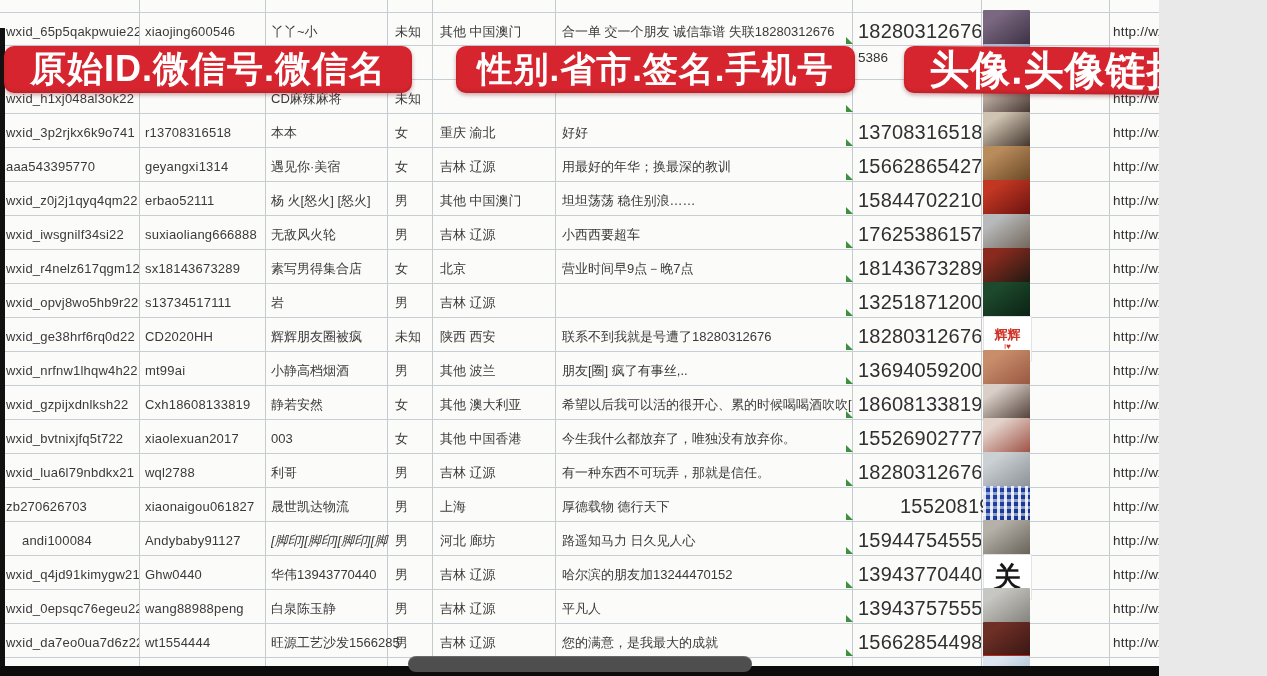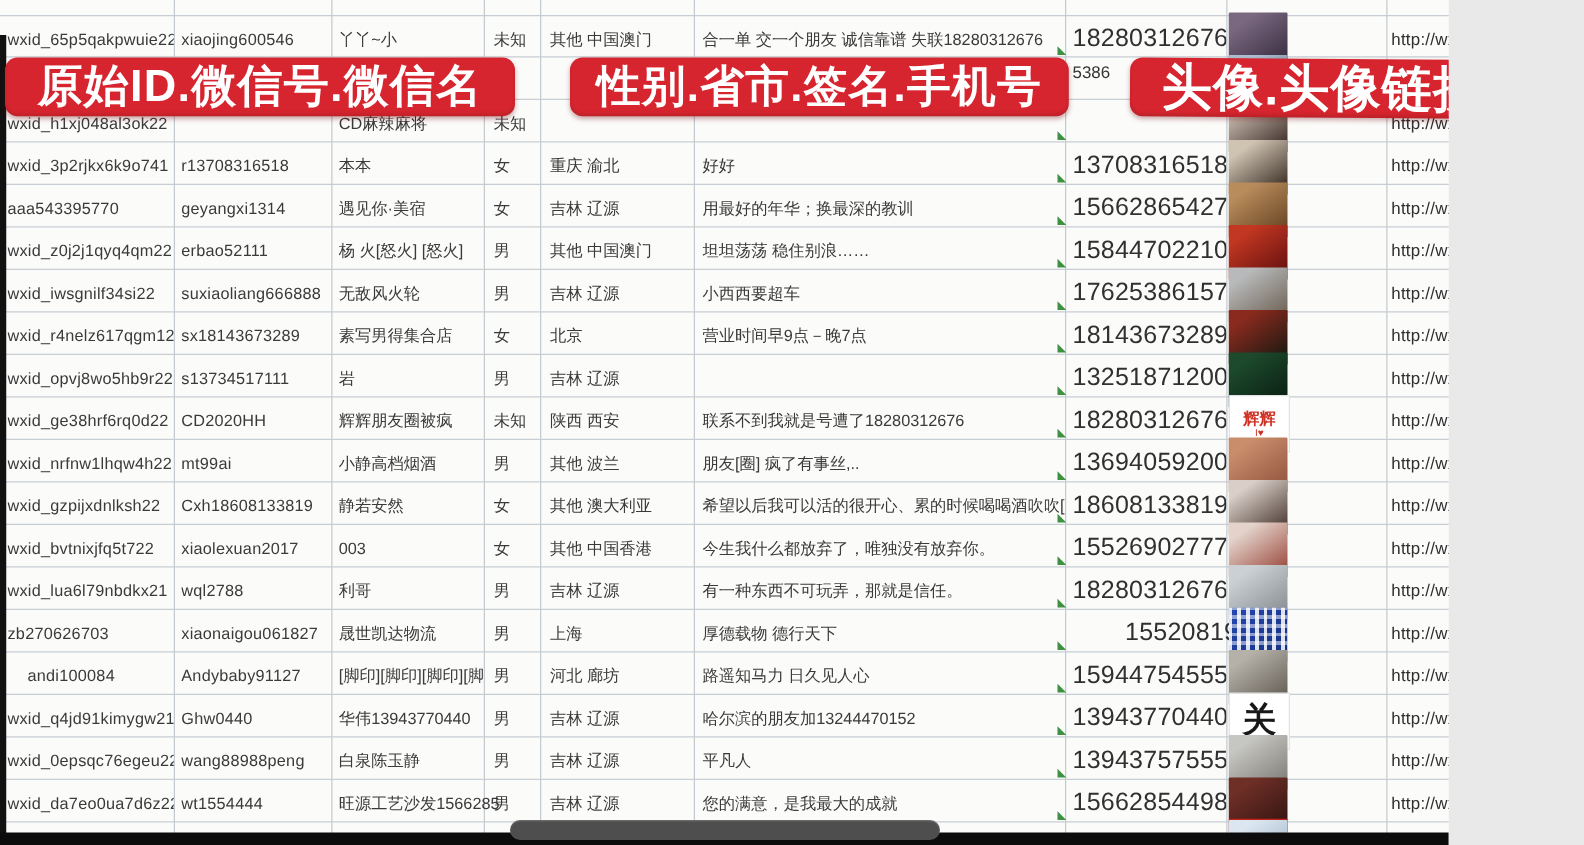--- a/index.html
+++ b/index.html
@@ -228,21 +228,21 @@
         <div class="cell " style="left: 440px; width: 115px;">上海</div>
         <div class="cell " style="left: 562px; width: 292px;">厚德载物 德行天下</div>
         <div class="cell latin phone" style="left: 900px; width: 123px;">15520819816</div>
         <div class="cell link latin" style="left: 1113px; width: 154px;">http://wx.qlogo.cn/mmhead</div>
       </div>
       <div class="tri" style="left: 846px; top: 513px;"></div>
       <div class="avatar" style="top: 486px; background: repeating-linear-gradient(90deg, rgba(255, 255, 255, 0.85) 0px, rgba(255, 255, 255, 0.85) 3px, transparent 3px, transparent 7px), repeating-linear-gradient(0deg, rgba(255, 255, 255, 0.5) 0px, rgba(255, 255, 255, 0.5) 3px, transparent 3px, transparent 7px), linear-gradient(135deg, rgb(37, 71, 176), rgb(22, 48, 127));"></div>
       <div class="row" style="top: 522px;">
         <div class="cell latin" style="left: 22px; width: 133px;">andi100084</div>
         <div class="cell latin" style="left: 145px; width: 120px;">Andybaby91127</div>
-        <div class="cell " style="left: 271px; width: 129px;">[脚印][脚印][脚印][脚</div>
+        <div class="cell " style="left: 271px; width: 129px; font-style: italic;">[脚印][脚印][脚印][脚</div>
         <div class="cell " style="left: 395px; width: 37px;">男</div>
         <div class="cell " style="left: 440px; width: 115px;">河北 廊坊</div>
         <div class="cell " style="left: 562px; width: 292px;">路遥知马力 日久见人心</div>
         <div class="cell latin phone" style="left: 858px; width: 123px;">15944754555</div>
         <div class="cell link latin" style="left: 1113px; width: 154px;">http://wx.qlogo.cn/mmhead</div>
       </div>
       <div class="tri" style="left: 846px; top: 547px;"></div>
       <div class="avatar" style="top: 520px; background: linear-gradient(145deg, rgb(181, 177, 168) 20%, rgb(107, 101, 92) 85%);"></div>
       <div class="row" style="top: 556px;">
         <div class="cell latin" style="left: 6px; width: 133px;">wxid_q4jd91kimygw21</div>

